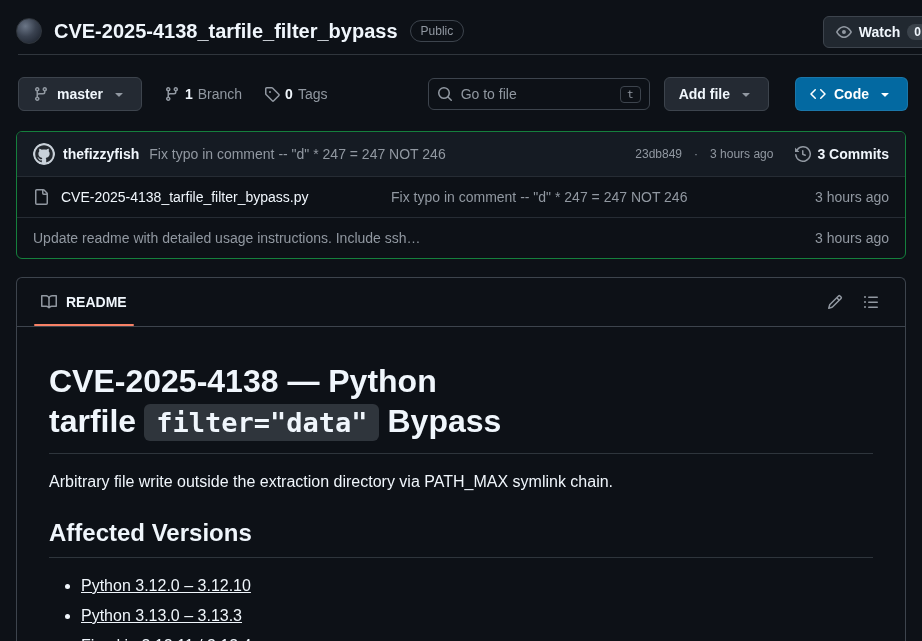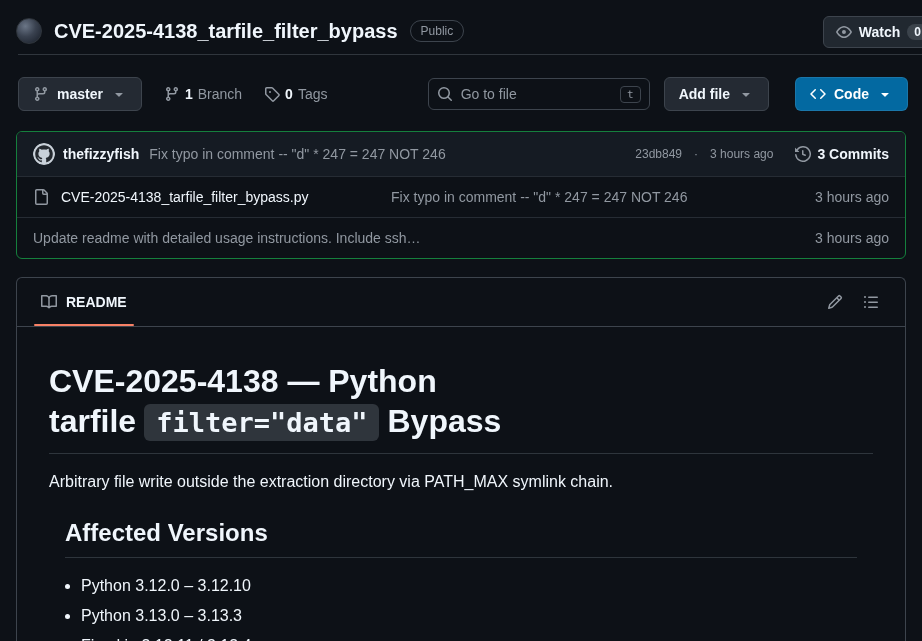--- a/index.html
+++ b/index.html
@@ -168,25 +168,25 @@
   .markdown h1 code {
     font-family: "DejaVu Sans Mono", monospace;
     font-size: 27px; font-weight: 600;
     background: rgba(101,108,118,0.4);
     border-radius: 6px; padding: 3px 12px; margin: 0 8px;
     white-space: nowrap;
   }
   .markdown p { margin-bottom: 16px; }
   .markdown h2 {
     font-size: 24px; font-weight: 700; line-height: 1.25;
-    padding-bottom: 9px; margin: 24px 16px 16px;
+    padding-bottom: 9px; margin: 24px 0 16px;
     border-bottom: 1px solid rgba(61,68,77,0.7);
   }
   .markdown ul { padding-left: 2em; margin-bottom: 16px; }
-  .markdown li { margin-top: 6px; margin-bottom: 6px; }
+  .markdown li { margin-top: 6px; margin-bottom: 6px; text-decoration: underline; }
 </style>
 </head>
 <body>
 
 <div>
 
   <header class="repo-header">
     <span class="avatar"></span>
     <h1 class="repo-title">CVE-2025-4138_tarfile_filter_bypass</h1>
     <span class="badge">Public</span>

